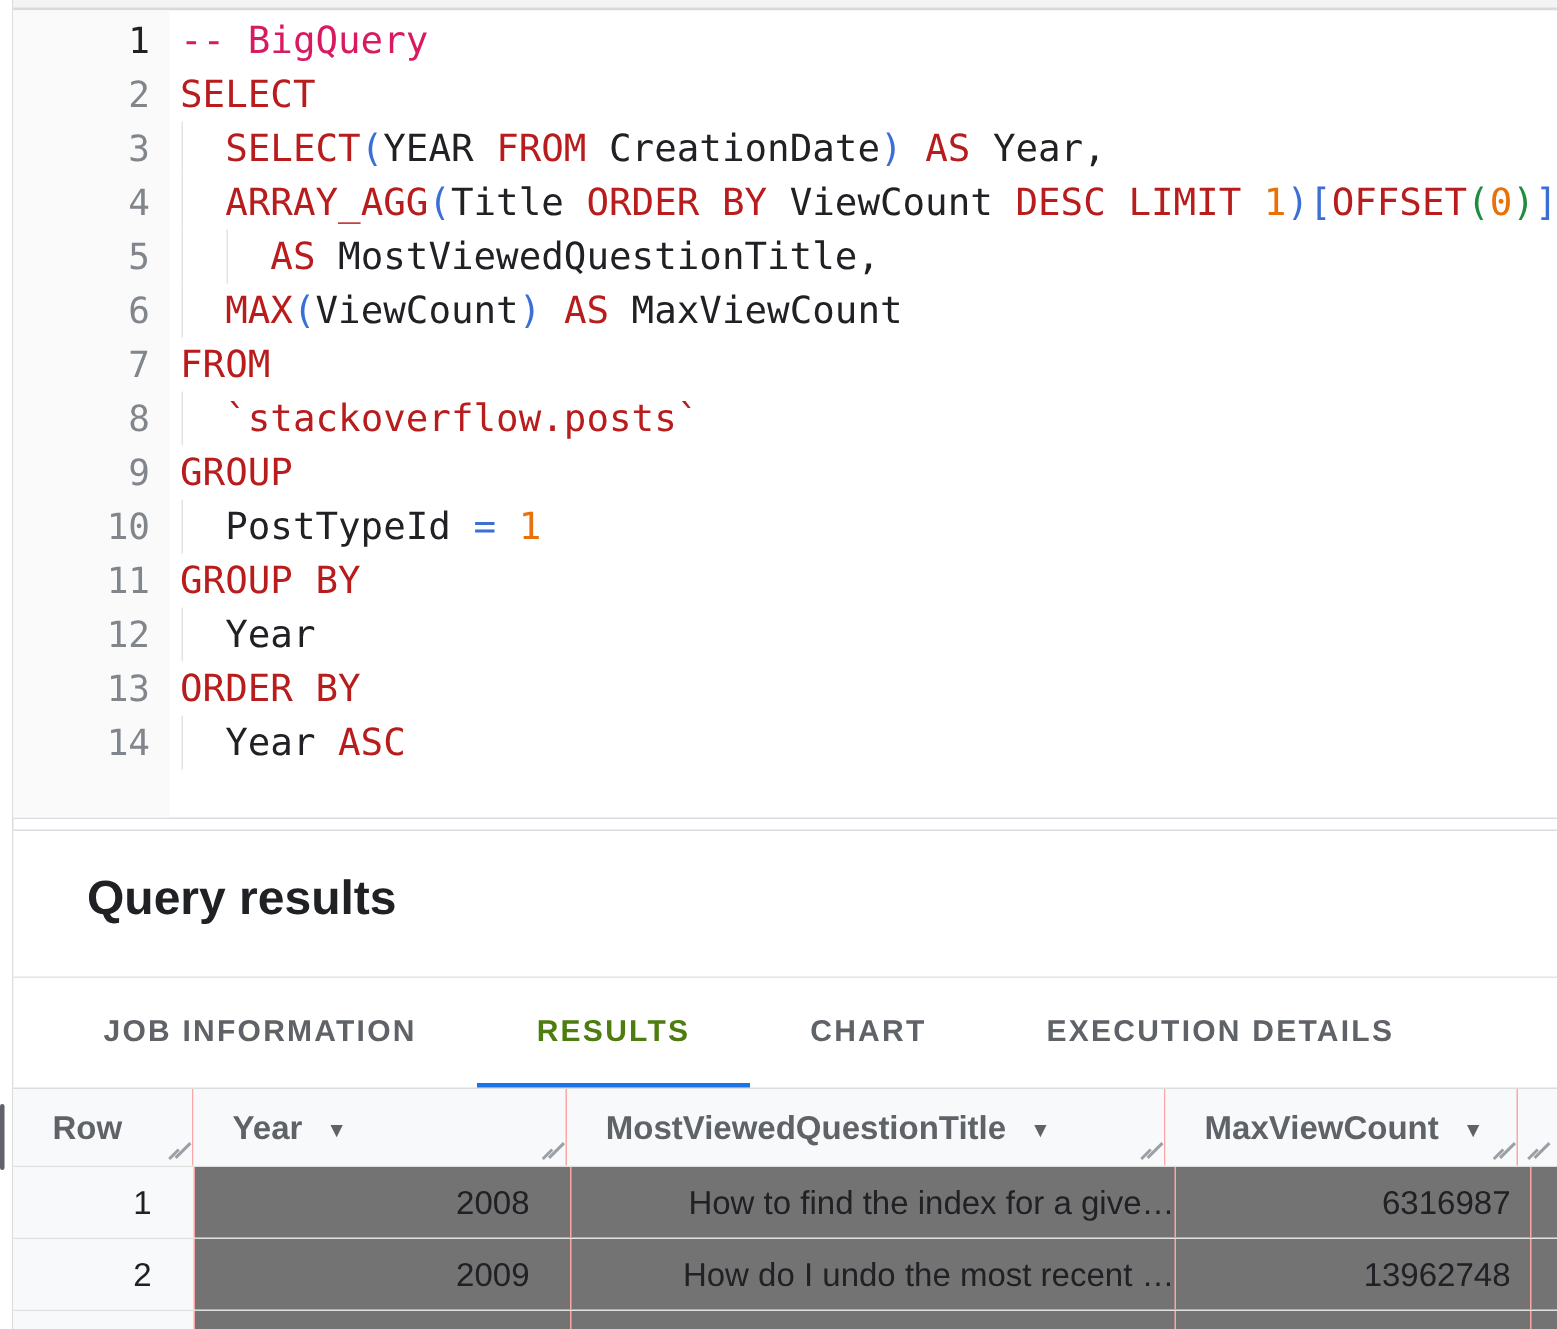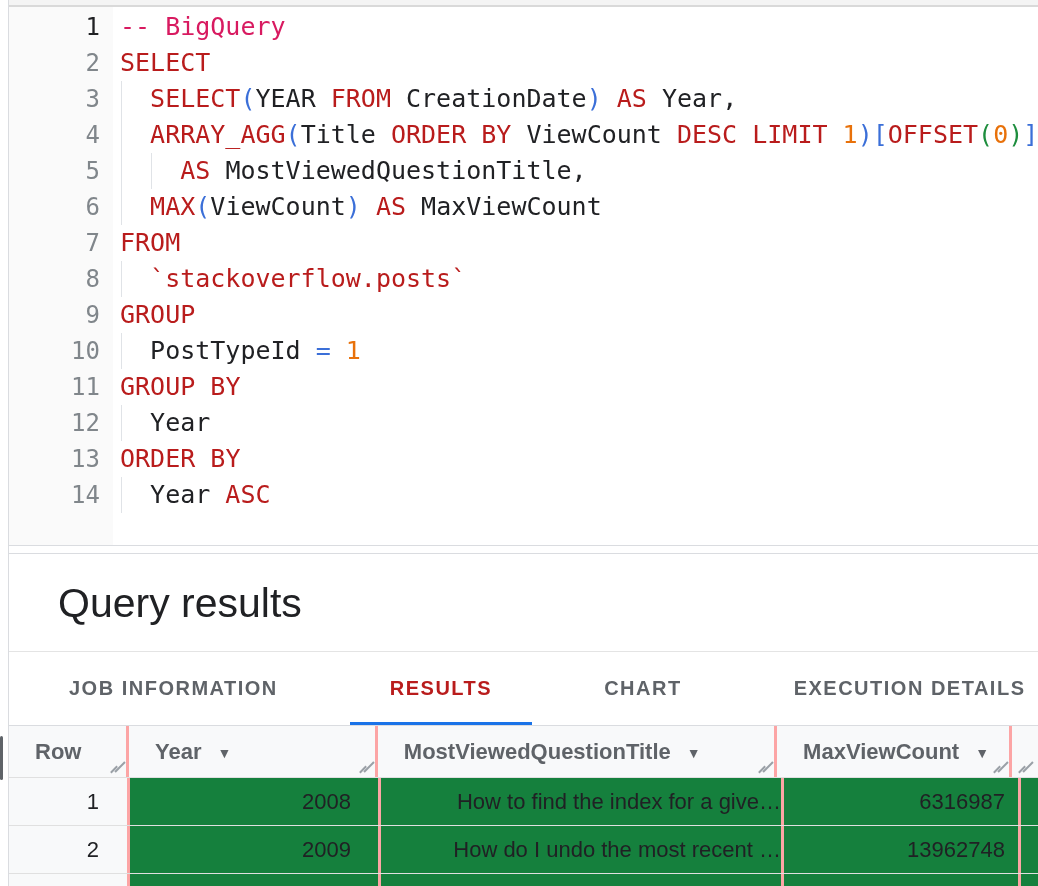--- a/index.html
+++ b/index.html
@@ -26,32 +26,32 @@
   .tk-id{color:#202124;}
   .tk-comment{color:#D81A60;}
   .tk-num{color:#E8710A;}
   .tk-b1{color:#3B6FD8;}
   .tk-b2{color:#1E8E3E;}
   .tk-op{color:#3B6FD8;}
   .tk-link{color:#b91c1c;text-underline-offset:5px;cursor:pointer;}
   
   .results-panel{position:absolute;left:9px;top:553px;width:1029px;border-top:1px solid #DADCE0;background:#fff;}
   .results-header{height:98px;border-bottom:1px solid #E4E4E4;box-sizing:border-box;}
-  .results-title{font-size:41px;font-weight:400;color:#202124;padding:26px 0 0 49px;}
-  .tab-strip{height:74px;border-bottom:1px solid #DADCE0;box-sizing:border-box;display:flex;align-items:stretch;padding-left:20px;gap:32px;}
+  .results-title{font-size:32px;font-weight:700;color:#202124;padding:26px 0 0 49px;}
+  .tab-strip{height:74px;border-bottom:1px solid #DADCE0;box-sizing:border-box;display:flex;align-items:stretch;padding-left:20px;}
   .tab{position:relative;display:flex;align-items:center;padding:0 40px;cursor:pointer;
     font-size:20px;font-weight:700;letter-spacing:1.5px;color:#5F6368;white-space:nowrap;}
-  .tab.active{color:#b91c1c;justify-content:flex-end;}
+  .tab.active{color:#4d7c0f;justify-content:flex-end;}
   .tab.active::after{content:"";position:absolute;left:0;right:0;bottom:0;height:3px;background:#1A73E8;}
   
   .results-table{width:1029px;}
   .tr{display:flex;border-bottom:1px solid #E0E0E0;}
-  .th,.td{box-sizing:border-box;border-right:3px solid #fca5a5;position:relative;overflow:hidden;white-space:nowrap;}
+  .th,.td{box-sizing:border-box;border-right:1px solid #fca5a5;position:relative;overflow:hidden;white-space:nowrap;}
   .th{height:51px;line-height:51px;background:#F8F9FA;color:#5F6368;font-weight:700;font-size:22px;padding-left:26px;}
-  .td{height:47px;line-height:47px;font-size:22px;color:#202124;background:#15803d;}
+  .td{height:47px;line-height:47px;font-size:22px;color:#202124;background:#737373;}
   .c0{width:121px;} .c1{width:251px;} .c2{width:403px;} .c3{width:237px;} .cfill{flex:1;border-right:none;}
   .th.cfill{border-right:none;}
   .td.c0{background:#F8F9FA;text-align:right;padding-right:28px;}
   .td.c1{text-align:right;padding-right:27px;}
   .td.c2{text-align:right;padding-left:22px;}
   .td.c3{text-align:right;padding-right:13px;}
   .sort-icon{font-size:14px;color:#5F6368;margin-left:16px;display:inline-block;vertical-align:1px;}
   .grip{position:absolute;right:2px;bottom:3px;width:14px;height:14px;}
   .grip::before,.grip::after{content:"";position:absolute;width:2px;background:#9AA0A6;transform:rotate(45deg);}
   .grip::before{height:14px;left:9px;top:0;}

